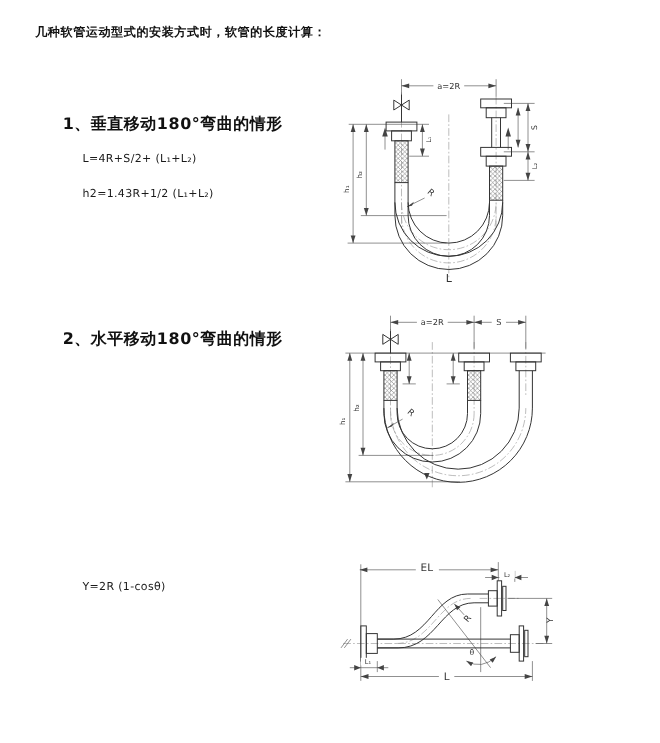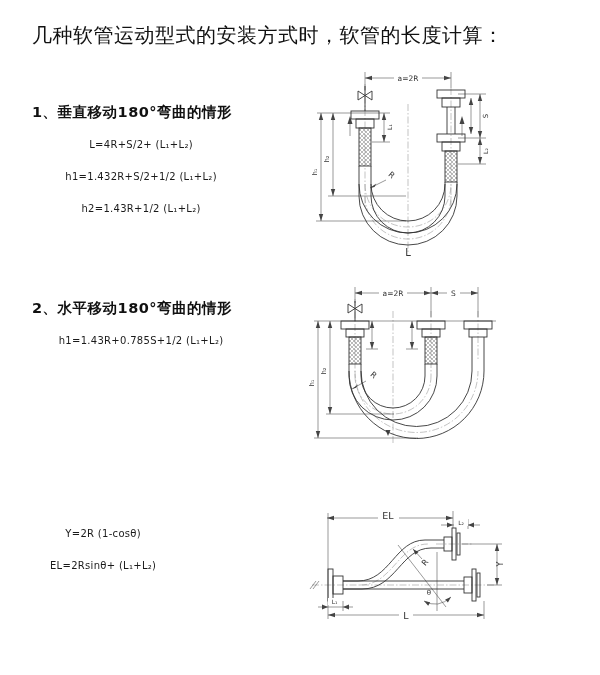--- a/index.html
+++ b/index.html
@@ -1,55 +1,52 @@
 <!DOCTYPE html>
 <html><head>
 <meta charset="utf-8">
 <style>
   html,body{margin:0;padding:0;}
   body{
     width:600px;height:675px;background:#ffffff;position:relative;overflow:hidden;
     font-family:"DejaVu Sans","Liberation Sans",sans-serif;color:#1a1a1a;
   }
   .page-title{
-    position:absolute;left:32px;top:22px;font-size:20px;font-weight:400;
+    position:absolute;left:32px;top:22px;font-size:11px;font-weight:700;
     color:#111;letter-spacing:0.5px;white-space:nowrap;
   }
-  .section{position:absolute;left:32px;text-align:center;}
+  .section{position:absolute;left:57px;}
   .section-heading{font-size:14.5px;font-weight:600;color:#111;letter-spacing:0.5px;white-space:nowrap;}
   .formulas{margin:7px 0 0 18px;}
   .formula{font-size:10px;line-height:32px;color:#1a1a1a;letter-spacing:0.3px;white-space:pre;}
   svg.diagram{position:absolute;}
   .svg-label{fill:#333;font-family:"DejaVu Sans",sans-serif;}
 </style>
 </head>
 <body>
 
 <div class="page-title">几种软管运动型式的安装方式时，软管的长度计算：</div>
 
 <div class="section" style="top:103px">
   <div class="section-heading">1、垂直移动180°弯曲的情形</div>
   <div class="formulas">
     <div class="formula">L=4R+S/2+ (L₁+L₂)</div>
-    <div class="formula">h1=1.432R+S/2+1/2 (L₁+L₂)</div>
     <div class="formula">h2=1.43R+1/2 (L₁+L₂)</div>
   </div>
 </div>
 
 <div class="section" style="top:299px">
   <div class="section-heading">2、水平移动180°弯曲的情形</div>
   <div class="formulas">
-    <div class="formula">h1=1.43R+0.785S+1/2 (L₁+L₂)</div>
   </div>
 </div>
 
 <div class="section" style="top:511px">
   <div class="formulas">
     <div class="formula">Y=2R (1-cosθ)</div>
-    <div class="formula">EL=2Rsinθ+ (L₁+L₂)</div>
   </div>
 </div>
 
 <svg class="diagram" style="left:306px;top:64px" width="287" height="195" viewBox="0 0 287 195">
   <defs>
     <pattern id="hatch1" width="4" height="4" patternUnits="userSpaceOnUse">
       <path d="M0,0 L4,4 M4,0 L0,4" stroke="#777" stroke-width="0.5"></path>
     </pattern>
   </defs>
   <g stroke="#9a9a9a" stroke-width="0.6" stroke-dasharray="7 2 1.5 2" fill="none">

